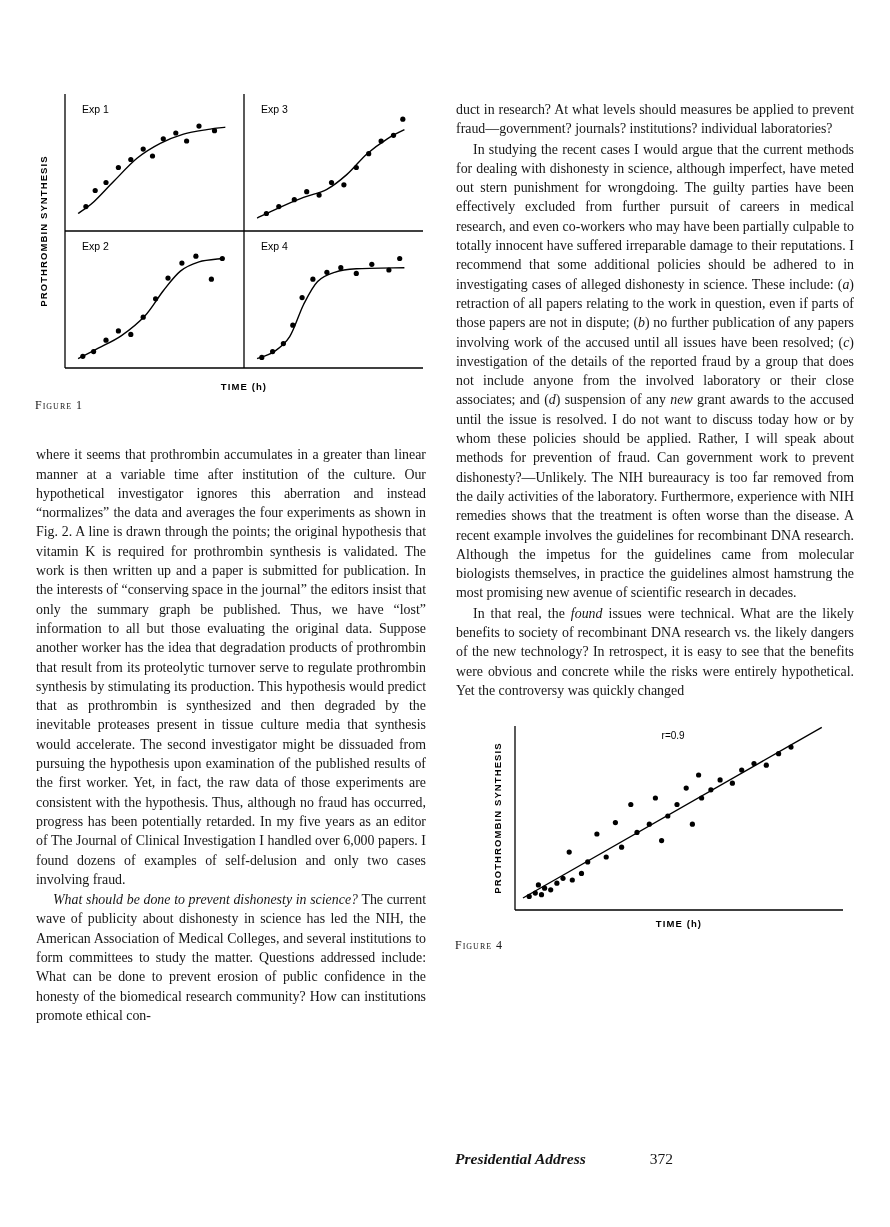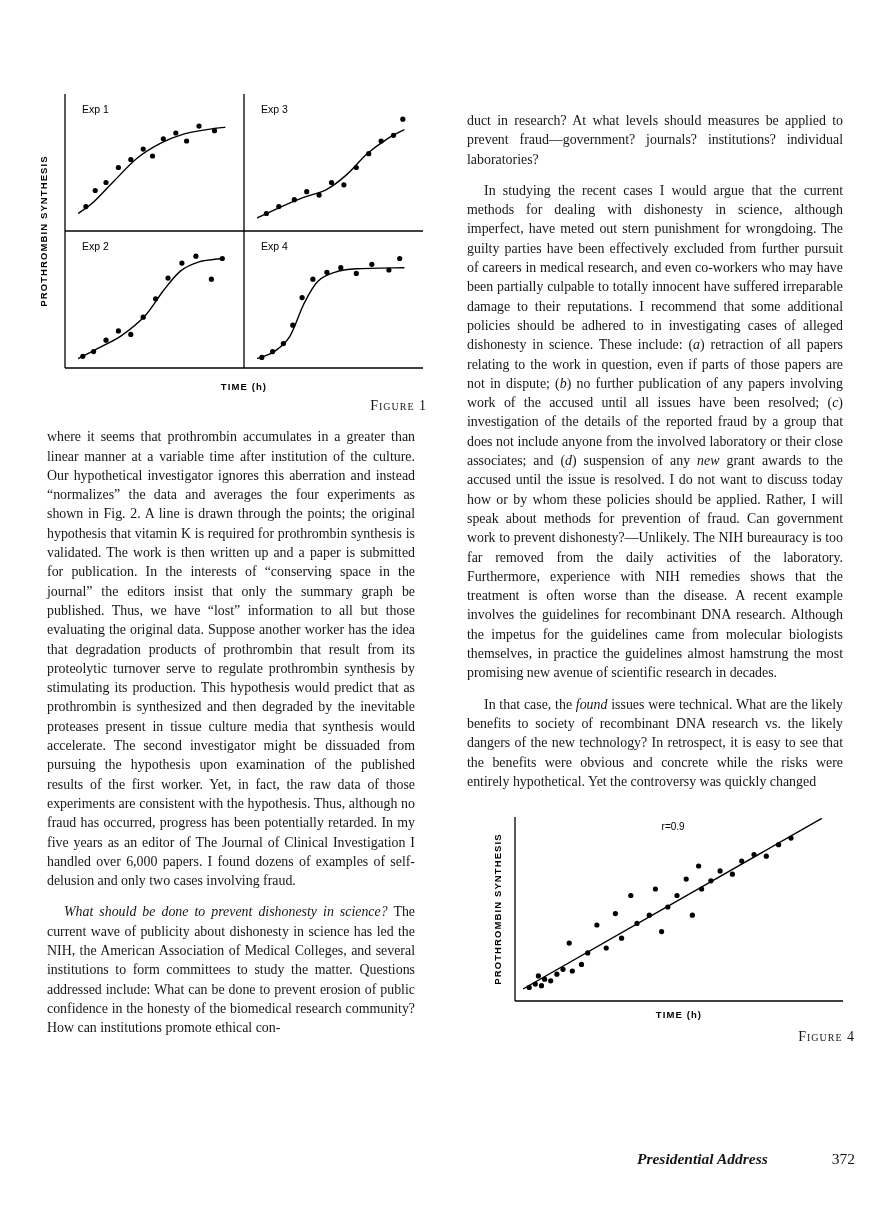--- a/index.html
+++ b/index.html
@@ -3,37 +3,37 @@
 <meta charset="utf-8">
 <style>
   html,body{margin:0;padding:0;}
   body{
     width:890px;height:1227px;background:#ffffff;color:#161616;
     font-family:"Liberation Serif", serif;position:relative;overflow:hidden;
   }
   .col{position:absolute;text-align:justify;font-size:13.9px;line-height:19.3px;}
   .col-left{left:35px;top:88px;width:392px;}
   .col-right{left:455px;top:99px;width:400px;}
-  p.para{margin:12px;}
+  p.para{margin:1px;}
   p.indent{text-indent:17px;}
   em{font-style:italic;}
   figure{margin:0;}
-  .fig1-wrap{margin:0 0 12px 0;}
+  .fig1-wrap{margin:0 0 30px 0;}
   .fig2-wrap{margin:18px 0 0 0;}
   .fig-caption{
-    text-align:right;font-variant:small-caps;letter-spacing:1px;
-    font-size:14px;margin-top:2px;text-indent:0;
+    text-align:left;font-variant:small-caps;letter-spacing:1px;
+    font-size:12px;margin-top:2px;text-indent:0;
   }
   svg{display:block;}
   svg text.ax-label{font-family:"Liberation Sans",sans-serif;font-size:9.5px;font-weight:bold;letter-spacing:1.1px;}
   svg text.panel-label{font-family:"Liberation Sans",sans-serif;font-size:10.5px;}
   svg text.annot{font-family:"Liberation Sans",sans-serif;font-size:10px;}
   .footer{
     position:absolute;left:455px;top:1150px;width:400px;
-    display:flex;justify-content:flex-end;align-items:baseline;gap:64px;
+    display:flex;justify-content:flex-start;align-items:baseline;gap:64px;
     font-size:15.5px;
   }
   .footer .running{font-style:italic;font-weight:bold;}
 </style>
 </head>
 <body>
 
 <div class="page">
 
   <div class="col col-left">
@@ -104,21 +104,21 @@
         </svg>
       <figcaption class="fig-caption">Figure 1</figcaption>
     </figure>
     <p class="para"><span>where it seems that prothrombin accumulates in a greater than linear manner at a variable time after institution of the culture. Our hypothetical investigator ignores this aberration and instead “normalizes” the data and averages the four experiments as shown in Fig. 2. A line is drawn through the points; the original hypothesis that vitamin K is required for prothrombin synthesis is validated. The work is then written up and a paper is submitted for publication. In the interests of “conserving space in the journal” the editors insist that only the summary graph be published. Thus, we have “lost” information to all but those evaluating the original data. Suppose another worker has the idea that degradation products of prothrombin that result from its proteolytic turnover serve to regulate prothrombin synthesis by stimulating its production. This hypothesis would predict that as prothrombin is synthesized and then degraded by the inevitable proteases present in tissue culture media that synthesis would accelerate. The second investigator might be dissuaded from pursuing the hypothesis upon examination of the published results of the first worker. Yet, in fact, the raw data of those experiments are consistent with the hypothesis. Thus, although no fraud has occurred, progress has been potentially retarded. In my five years as an editor of The Journal of Clinical Investigation I handled over 6,000 papers. I found dozens of examples of self-delusion and only two cases involving fraud.</span></p>
     <p class="para indent"><em>What should be done to prevent dishonesty in science?</em><span> The current wave of publicity about dishonesty in science has led the NIH, the American Association of Medical Colleges, and several institutions to form committees to study the matter. Questions addressed include: What can be done to prevent erosion of public confidence in the honesty of the biomedical research community? How can institutions promote ethical con-</span></p>
   </div>
 
   <div class="col col-right">
     <p class="para"><span>duct in research? At what levels should measures be applied to prevent fraud—government? journals? institutions? individual laboratories?</span></p>
     <p class="para indent"><span>In studying the recent cases I would argue that the current methods for dealing with dishonesty in science, although imperfect, have meted out stern punishment for wrongdoing. The guilty parties have been effectively excluded from further pursuit of careers in medical research, and even co-workers who may have been partially culpable to totally innocent have suffered irreparable damage to their reputations. I recommend that some additional policies should be adhered to in investigating cases of alleged dishonesty in science. These include: (</span><em>a</em><span>) retraction of all papers relating to the work in question, even if parts of those papers are not in dispute; (</span><em>b</em><span>) no further publication of any papers involving work of the accused until all issues have been resolved; (</span><em>c</em><span>) investigation of the details of the reported fraud by a group that does not include anyone from the involved laboratory or their close associates; and (</span><em>d</em><span>) suspension of any </span><em>new</em><span> grant awards to the accused until the issue is resolved. I do not want to discuss today how or by whom these policies should be applied. Rather, I will speak about methods for prevention of fraud. Can government work to prevent dishonesty?—Unlikely. The NIH bureauracy is too far removed from the daily activities of the laboratory. Furthermore, experience with NIH remedies shows that the treatment is often worse than the disease. A recent example involves the guidelines for recombinant DNA research. Although the impetus for the guidelines came from molecular biologists themselves, in practice the guidelines almost hamstrung the most promising new avenue of scientific research in decades.</span></p>
-    <p class="para indent"><span>In that case, the </span><em>found</em><span> issues were technical. What are the likely benefits to society of recombinant DNA research vs. the likely dangers of the new technology? In retrospect, it is easy to see that the benefits were obvious and concrete while the risks were entirely hypothetical. Yet the controversy was quickly changed</span></p>
+    <p class="para indent"><span>In that real, the </span><em>found</em><span> issues were technical. What are the likely benefits to society of recombinant DNA research vs. the likely dangers of the new technology? In retrospect, it is easy to see that the benefits were obvious and concrete while the risks were entirely hypothetical. Yet the controversy was quickly changed</span></p>
     <figure class="fig2-wrap">
       <svg width="400" height="216" viewBox="0 0 400 216">
           <line x1="60" y1="8" x2="60" y2="192" stroke="#000" stroke-width="1.3"></line>
           <line x1="60" y1="192" x2="388" y2="192" stroke="#000" stroke-width="1.3"></line>
           <line x1="68" y1="180" x2="366.76" y2="9.439999999999998" stroke="#000" stroke-width="1.4"></line>
           <circle cx="74.2" cy="178.4" r="2.6" fill="#000"></circle>
           <circle cx="80.3" cy="175.1" r="2.6" fill="#000"></circle>
           <circle cx="86.5" cy="176.7" r="2.6" fill="#000"></circle>
           <circle cx="89.6" cy="170.2" r="2.6" fill="#000"></circle>
           <circle cx="83.4" cy="166.9" r="2.6" fill="#000"></circle>

